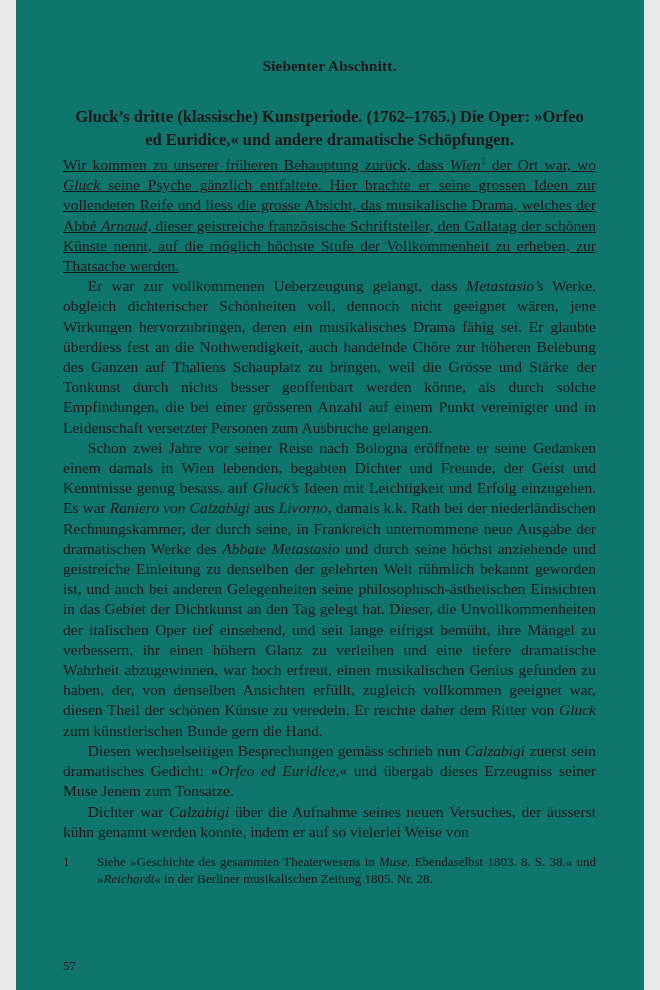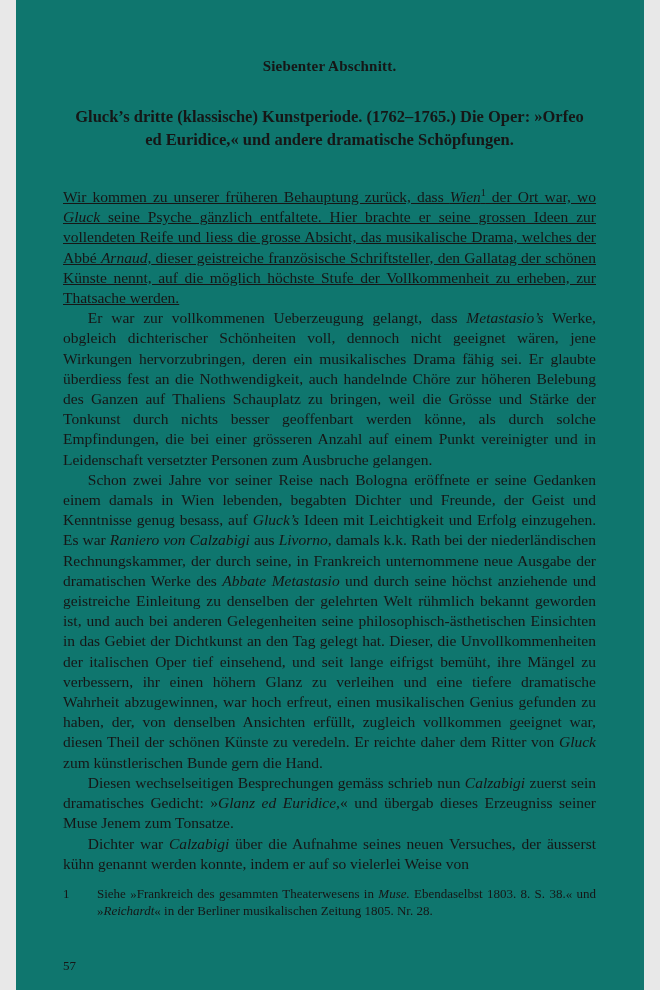--- a/index.html
+++ b/index.html
@@ -24,21 +24,21 @@
     font-weight: bold;
     font-size: 15px;
     letter-spacing: 0.2px;
     margin: 0 0 30px 0;
   }
   .chapter-title {
     text-align: center;
     font-weight: bold;
     font-size: 16.5px;
     line-height: 23px;
-    margin: 0 6px 36px 6px;
+    margin: 0 6px 4px 6px;
   }
   .body-text {
     font-size: 15.5px;
     line-height: 20.2px;
     text-align: justify;
   }
   .para {
     margin: 0;
     padding: 0;
     text-indent: 1.6em;
@@ -79,24 +79,24 @@
 <div class="page">
 
   <div class="section-title">Siebenter Abschnitt.</div>
 
   <h1 class="chapter-title">Gluck’s dritte (klassische) Kunstperiode. (1762–1765.) Die Oper: »Orfeo ed Euridice,« und andere dramatische Schöpfungen.</h1>
 
   <div class="body-text">
     <p class="para no-indent"><span>Wir kommen zu unserer früheren Behauptung zurück, dass </span><i>Wien</i><sup>1</sup><span> der Ort war, wo </span><i>Gluck</i><span> seine Psyche gänzlich entfaltete. Hier brachte er seine grossen Ideen zur vollendeten Reife und liess die grosse Absicht, das musikalische Drama, welches der Abbé </span><i>Arnaud,</i><span> dieser geistreiche französische Schriftsteller, den Gallatag der schönen Künste nennt, auf die möglich höchste Stufe der Vollkommenheit zu erheben, zur Thatsache werden.</span></p>
     <p class="para"><span>Er war zur vollkommenen Ueberzeugung gelangt, dass </span><i>Metastasio’s</i><span> Werke, obgleich dichterischer Schönheiten voll, dennoch nicht geeignet wären, jene Wirkungen hervorzubringen, deren ein musikalisches Drama fähig sei. Er glaubte überdiess fest an die Nothwendigkeit, auch handelnde Chöre zur höheren Belebung des Ganzen auf Thaliens Schauplatz zu bringen, weil die Grösse und Stärke der Tonkunst durch nichts besser geoffenbart werden könne, als durch solche Empfindungen, die bei einer grösseren Anzahl auf einem Punkt vereinigter und in Leidenschaft versetzter Personen zum Ausbruche gelangen.</span></p>
     <p class="para"><span>Schon zwei Jahre vor seiner Reise nach Bologna eröffnete er seine Gedanken einem damals in Wien lebenden, begabten Dichter und Freunde, der Geist und Kenntnisse genug besass, auf </span><i>Gluck’s</i><span> Ideen mit Leichtigkeit und Erfolg einzugehen. Es war </span><i>Raniero von Calzabigi</i><span> aus </span><i>Livorno,</i><span> damals k.k. Rath bei der niederländischen Rechnungskammer, der durch seine, in Frankreich unternommene neue Ausgabe der dramatischen Werke des </span><i>Abbate Metastasio</i><span> und durch seine höchst anziehende und geistreiche Einleitung zu denselben der gelehrten Welt rühmlich bekannt geworden ist, und auch bei anderen Gelegenheiten seine philosophisch-ästhetischen Einsichten in das Gebiet der Dichtkunst an den Tag gelegt hat. Dieser, die Unvollkommenheiten der italischen Oper tief einsehend, und seit lange eifrigst bemüht, ihre Mängel zu verbessern, ihr einen höhern Glanz zu verleihen und eine tiefere dramatische Wahrheit abzugewinnen, war hoch erfreut, einen musikalischen Genius gefunden zu haben, der, von denselben Ansichten erfüllt, zugleich vollkommen geeignet war, diesen Theil der schönen Künste zu veredeln. Er reichte daher dem Ritter von </span><i>Gluck</i><span> zum künstlerischen Bunde gern die Hand.</span></p>
-    <p class="para"><span>Diesen wechselseitigen Besprechungen gemäss schrieb nun </span><i>Calzabigi</i><span> zuerst sein dramatisches Gedicht: »</span><i>Glanz ed Euridice,</i><span>« und übergab dieses Erzeugniss seiner Muse Jenem zum Tonsatze.</span></p>
+    <p class="para"><span>Diesen wechselseitigen Besprechungen gemäss schrieb nun </span><i>Calzabigi</i><span> zuerst sein dramatisches Gedicht: »</span><i>Orfeo ed Euridice,</i><span>« und übergab dieses Erzeugniss seiner Muse Jenem zum Tonsatze.</span></p>
     <p class="para"><span>Dichter war </span><i>Calzabigi</i><span> über die Aufnahme seines neuen Versuches, der äusserst kühn genannt werden konnte, indem er auf so vielerlei Weise von</span></p>
   </div>
 
   <div class="footnote">
     <span class="fn-marker">1</span>
-    <span class="fn-text"><span>Siehe »Frankreich des gesammten Theaterwesens in </span><i>Muse.</i><span> Ebendaselbst 1803. 8. S. 38.« und »</span><i>Reichardt</i><span>« in der Berliner musikalischen Zeitung 1805. Nr. 28.</span></span>
+    <span class="fn-text"><span>Siehe »Geschichte des gesammten Theaterwesens in </span><i>Muse.</i><span> Ebendaselbst 1803. 8. S. 38.« und »</span><i>Reichardt</i><span>« in der Berliner musikalischen Zeitung 1805. Nr. 28.</span></span>
   </div>
 
   <div class="page-number">57</div>
 
 </div>
 
 </body></html>

